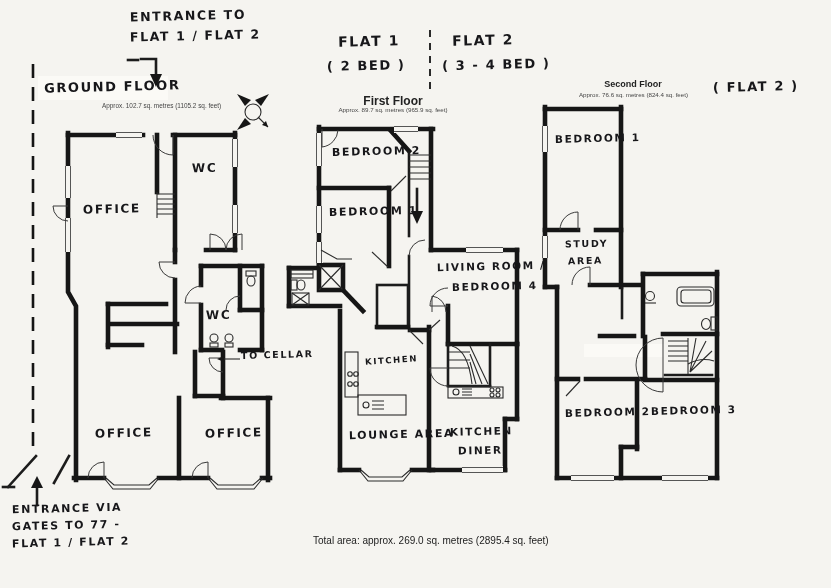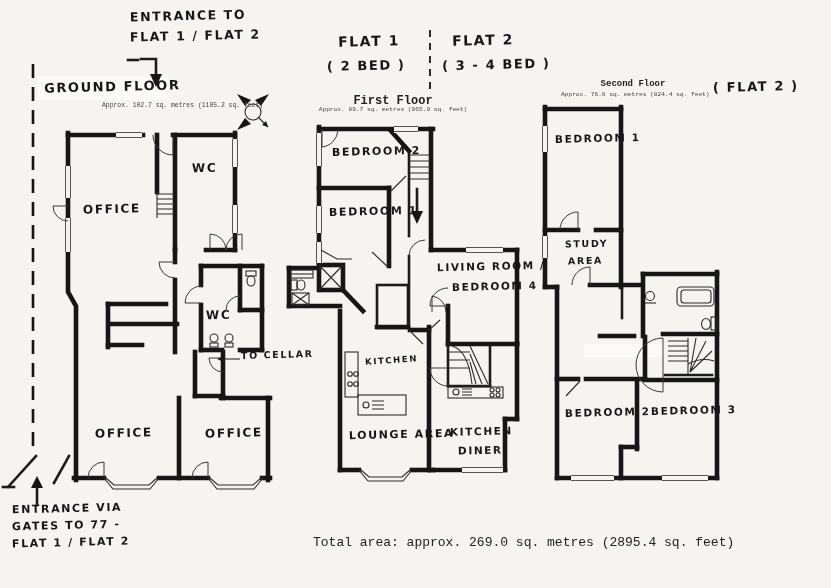--- a/index.html
+++ b/index.html
@@ -2,21 +2,21 @@
 <html><head>
 <meta charset="utf-8">
 <style>
   html,body{margin:0;padding:0;background:#e9e9e6;}
   .page{position:relative;width:831px;height:588px;background:#f5f4f0;overflow:hidden;
         font-family:"Liberation Sans",sans-serif;}
   .plan-svg{position:absolute;left:0;top:0;}
   .lbl{position:absolute;white-space:nowrap;line-height:1;}
   .hand{font-family:"DejaVu Sans",sans-serif;font-weight:600;color:#17171a;letter-spacing:1.6px;
         transform:rotate(-1.4deg);}
-  .print{font-family:Liberation Mono, monospace;color:#222;}
+  .print{font-family:Liberation Sans, sans-serif;color:#222;}
   .tiny{color:#454545;}
   .center{text-align:center;}
   .w14{font-size:14px}.w13{font-size:13px}.w12{font-size:12px}.w11{font-size:11px}
   .w10{font-size:10.5px}.w9{font-size:9.5px}.w8{font-size:8.5px}
 </style>
 </head>
 <body>
 
 <div class="page">
 
@@ -380,15 +380,15 @@
 <div class="lbl hand w10" style="left:555px;top:133px;">BEDROOM 1</div>
 <div class="lbl hand w9" style="left:565px;top:239px;">STUDY</div>
 <div class="lbl hand w9" style="left:568px;top:256px;">AREA</div>
 <div class="lbl hand w10" style="left:565px;top:407px;">BEDROOM 2</div>
 <div class="lbl hand w10" style="left:651px;top:405px;">BEDROOM 3</div>
 
 <div class="lbl hand w11" style="left:12px;top:503px;">ENTRANCE VIA</div>
 <div class="lbl hand w11" style="left:12px;top:520px;">GATES TO 77 -</div>
 <div class="lbl hand w11" style="left:12px;top:537px;">FLAT 1 / FLAT 2</div>
 
-<div class="lbl print" style="left:313px;top:536px;font-size:13px">Total area: approx. 269.0 sq. metres (2895.4 sq. feet)</div>
+<div class="lbl print" style="left:313px;top:536px;font-size:10px">Total area: approx. 269.0 sq. metres (2895.4 sq. feet)</div>
 
 </div>
 
 </body></html>

